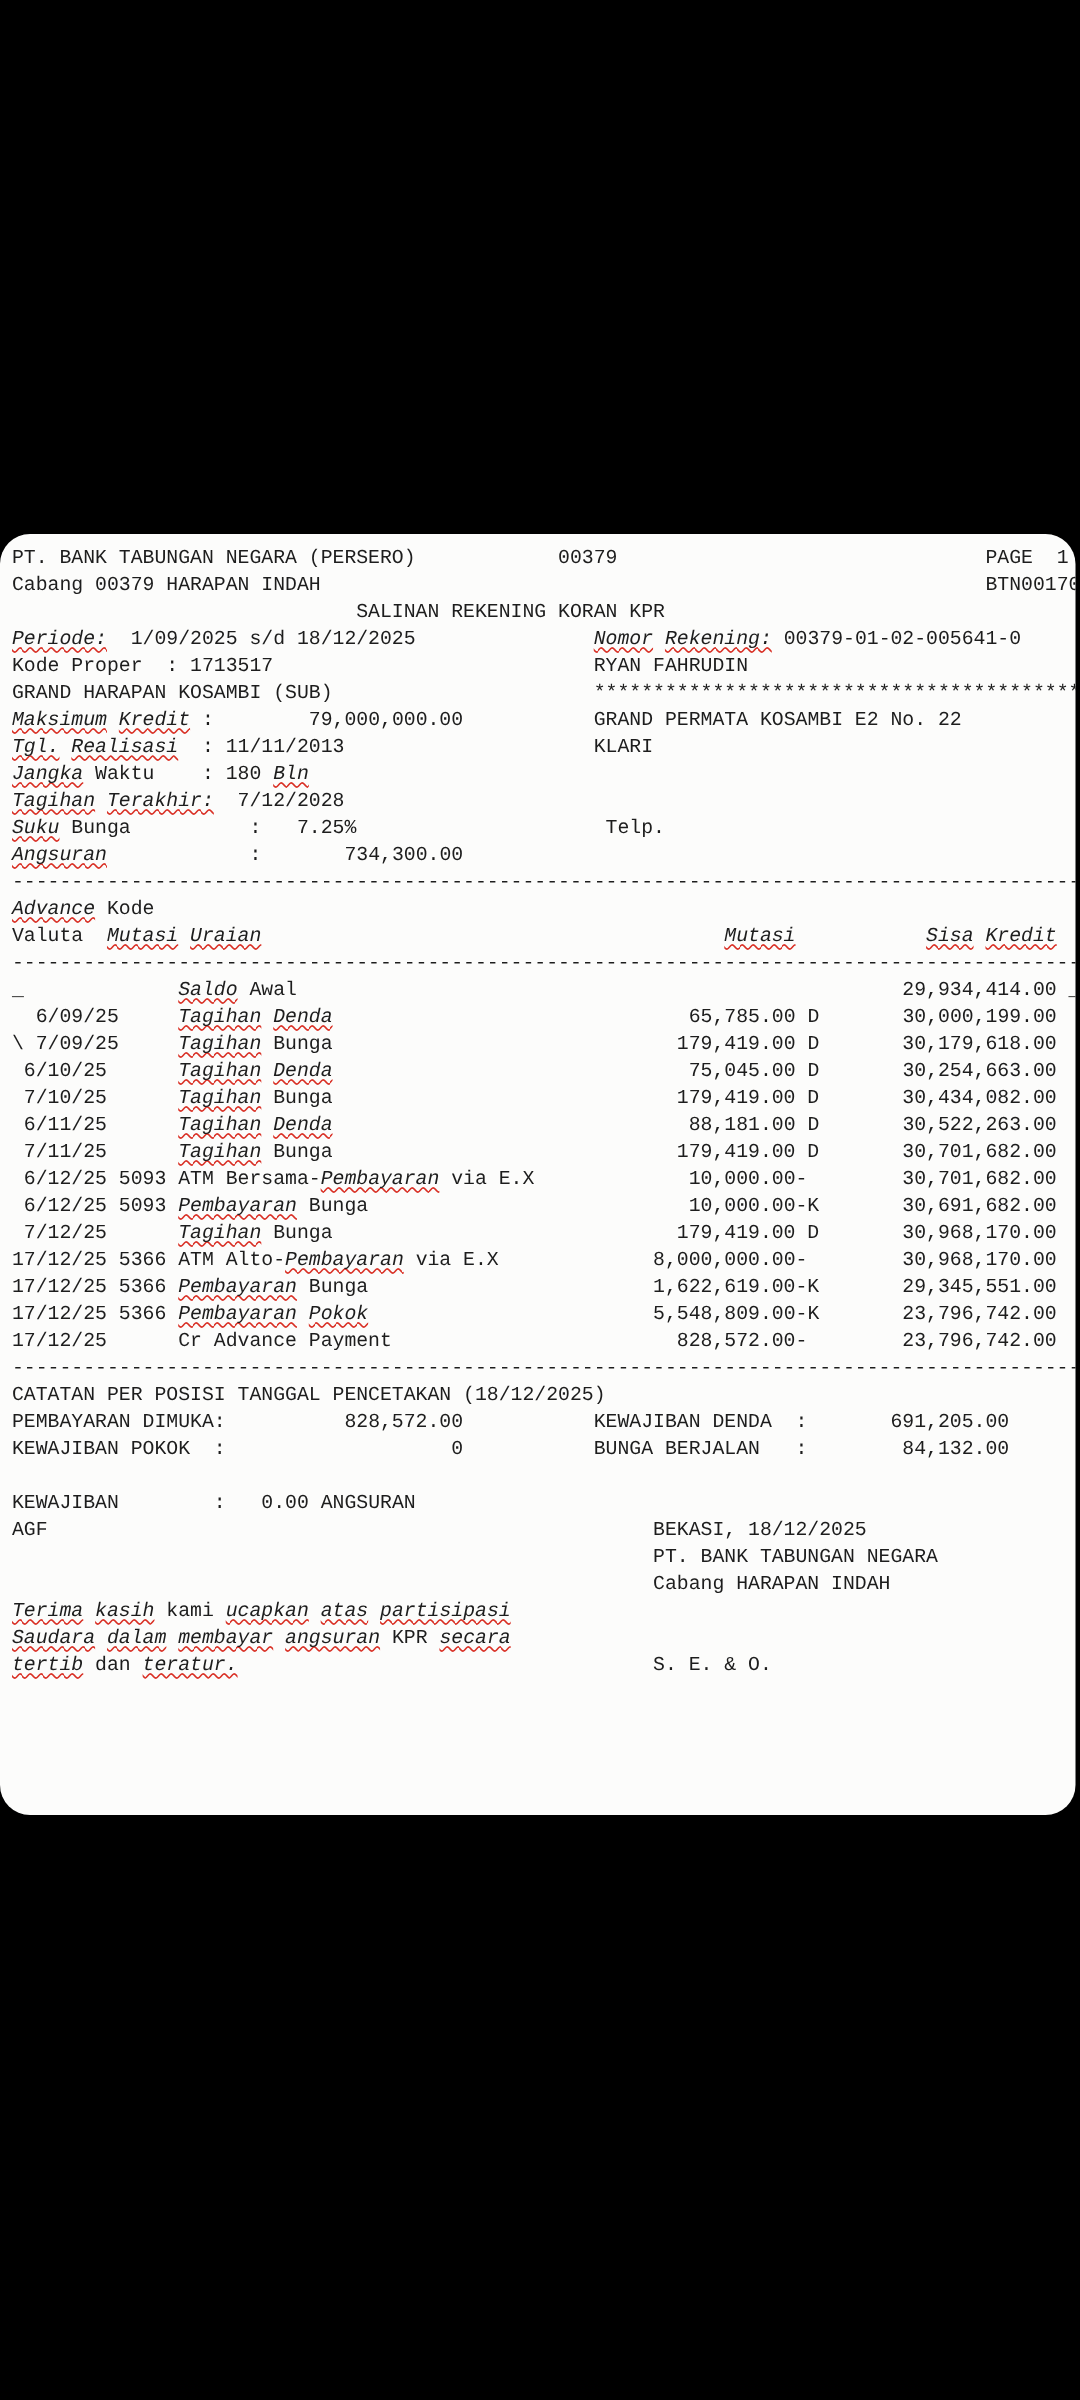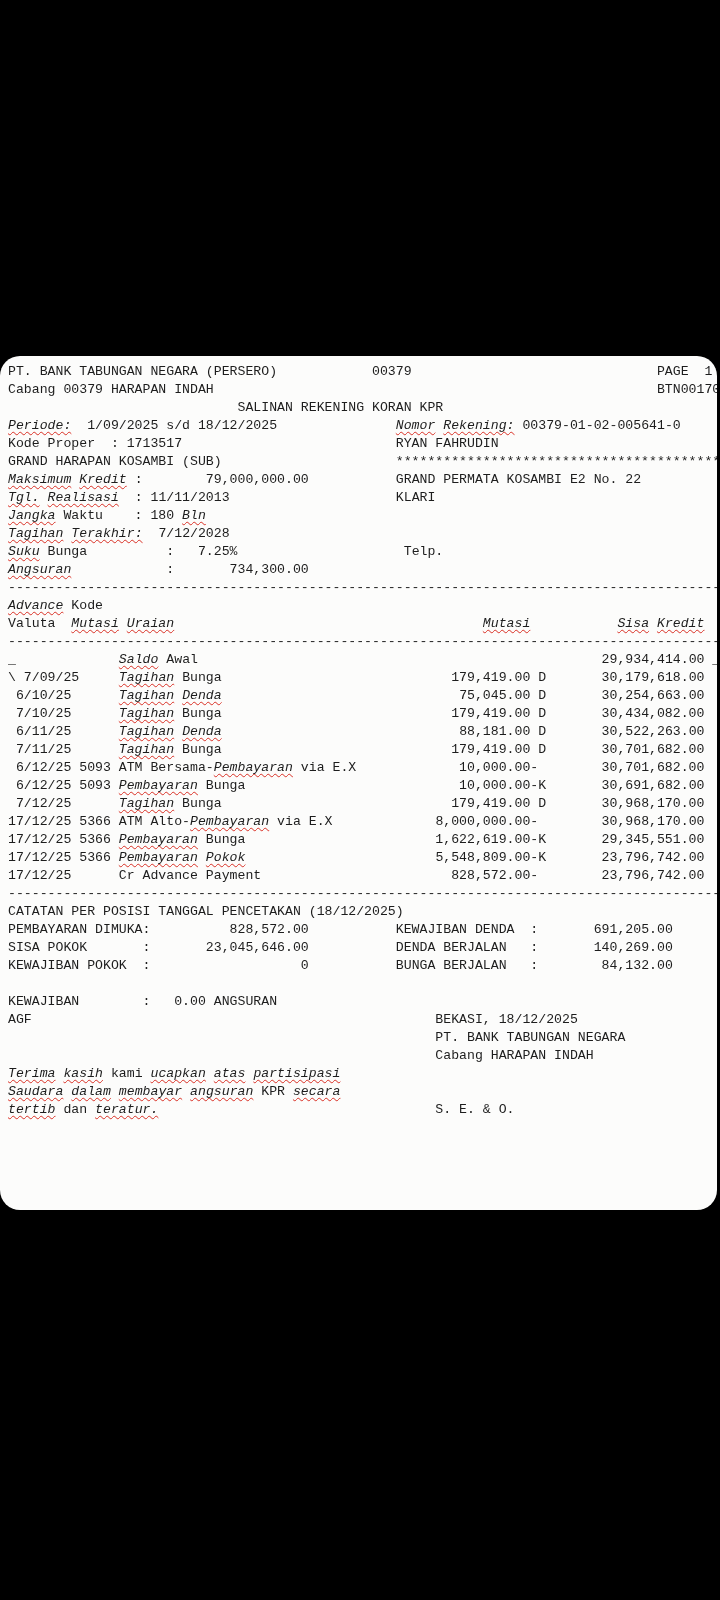--- a/index.html
+++ b/index.html
@@ -56,36 +56,36 @@
       <div class="line"><span class="sp">Tgl.</span><span> </span><span class="sp">Realisasi</span><span>  : 11/11/2013</span><span>                     </span><span>KLARI</span></div>
       <div class="line"><span class="sp">Jangka</span><span> Waktu    : 180 </span><span class="sp">Bln</span></div>
       <div class="line"><span class="sp">Tagihan</span><span> </span><span class="sp">Terakhir:</span><span>  7/12/2028</span></div>
       <div class="line"><span class="sp">Suku</span><span> Bunga          :   7.25%</span><span>                     </span><span>Telp.</span></div>
       <div class="line"><span class="sp">Angsuran</span><span>            </span><span>:</span><span>       </span><span>734,300.00</span></div>
       <div class="line"><span>------------------------------------------------------------------------------------------</span></div>
       <div class="line"><span class="sp">Advance</span><span> Kode</span></div>
       <div class="line"><span>Valuta  </span><span class="sp">Mutasi</span><span> </span><span class="sp">Uraian</span><span>                                       </span><span class="sp">Mutasi</span><span>           </span><span class="sp">Sisa</span><span> </span><span class="sp">Kredit</span></div>
       <div class="line"><span>------------------------------------------------------------------------------------------</span></div>
       <div class="line"><span>_</span><span>             </span><span class="sp">Saldo</span><span> Awal</span><span>                                                   </span><span>29,934,414.00 _</span></div>
+      <div class="line"><span>  6/09/25</span><span>     </span><span class="sp">Tagihan</span><span> </span><span class="sp">Denda</span><span>                              </span><span>65,785.00 D</span><span>       </span><span>30,000,199.00</span></div>
       <div class="line"><span>\ 7/09/25</span><span>     </span><span class="sp">Tagihan</span><span> Bunga</span><span>                             </span><span>179,419.00 D</span><span>       </span><span>30,179,618.00</span></div>
       <div class="line"><span> 6/10/25</span><span>      </span><span class="sp">Tagihan</span><span> </span><span class="sp">Denda</span><span>                              </span><span>75,045.00 D</span><span>       </span><span>30,254,663.00</span></div>
       <div class="line"><span> 7/10/25</span><span>      </span><span class="sp">Tagihan</span><span> Bunga</span><span>                             </span><span>179,419.00 D</span><span>       </span><span>30,434,082.00</span></div>
       <div class="line"><span> 6/11/25</span><span>      </span><span class="sp">Tagihan</span><span> </span><span class="sp">Denda</span><span>                              </span><span>88,181.00 D</span><span>       </span><span>30,522,263.00</span></div>
       <div class="line"><span> 7/11/25</span><span>      </span><span class="sp">Tagihan</span><span> Bunga</span><span>                             </span><span>179,419.00 D</span><span>       </span><span>30,701,682.00</span></div>
       <div class="line"><span> 6/12/25 5093 ATM Bersama-</span><span class="sp">Pembayaran</span><span> via E.X</span><span>             </span><span>10,000.00-</span><span>        </span><span>30,701,682.00</span></div>
       <div class="line"><span> 6/12/25 5093 </span><span class="sp">Pembayaran</span><span> Bunga</span><span>                           </span><span>10,000.00-K</span><span>       </span><span>30,691,682.00</span></div>
       <div class="line"><span> 7/12/25</span><span>      </span><span class="sp">Tagihan</span><span> Bunga</span><span>                             </span><span>179,419.00 D</span><span>       </span><span>30,968,170.00</span></div>
       <div class="line"><span>17/12/25 5366 ATM Alto-</span><span class="sp">Pembayaran</span><span> via E.X</span><span>             </span><span>8,000,000.00-</span><span>        </span><span>30,968,170.00</span></div>
       <div class="line"><span>17/12/25 5366 </span><span class="sp">Pembayaran</span><span> Bunga</span><span>                        </span><span>1,622,619.00-K</span><span>       </span><span>29,345,551.00</span></div>
       <div class="line"><span>17/12/25 5366 </span><span class="sp">Pembayaran</span><span> </span><span class="sp">Pokok</span><span>                        </span><span>5,548,809.00-K</span><span>       </span><span>23,796,742.00</span></div>
       <div class="line"><span>17/12/25      Cr Advance Payment</span><span>                        </span><span>828,572.00-</span><span>        </span><span>23,796,742.00</span></div>
       <div class="line"><span>------------------------------------------------------------------------------------------</span></div>
       <div class="line"><span>CATATAN PER POSISI TANGGAL PENCETAKAN (18/12/2025)</span></div>
       <div class="line"><span>PEMBAYARAN DIMUKA:</span><span>          </span><span>828,572.00</span><span>           </span><span>KEWAJIBAN DENDA  :</span><span>       </span><span>691,205.00</span></div>
-      <div class="line"><span>SISA POKOK       :</span><span>       </span><span>23,045,646.00</span><span>           </span><span>DENDA BERJALAN   :</span><span>       </span><span>140,269.00</span></div>
       <div class="line"><span>KEWAJIBAN POKOK  :</span><span>                   </span><span>0</span><span>           </span><span>BUNGA BERJALAN   :</span><span>        </span><span>84,132.00</span></div>
       <div class="line"> </div>
       <div class="line"><span>KEWAJIBAN</span><span>        </span><span>:   0.00 ANGSURAN</span></div>
       <div class="line"><span>AGF</span><span>                                                   </span><span>BEKASI, 18/12/2025</span></div>
       <div class="line"><span>                                                      </span><span>PT. BANK TABUNGAN NEGARA</span></div>
       <div class="line"><span>                                                      </span><span>Cabang HARAPAN INDAH</span></div>
       <div class="line"><span class="sp">Terima</span><span> </span><span class="sp">kasih</span><span> kami </span><span class="sp">ucapkan</span><span> </span><span class="sp">atas</span><span> </span><span class="sp">partisipasi</span></div>
       <div class="line"><span class="sp">Saudara</span><span> </span><span class="sp">dalam</span><span> </span><span class="sp">membayar</span><span> </span><span class="sp">angsuran</span><span> KPR </span><span class="sp">secara</span></div>
       <div class="line"><span class="sp">tertib</span><span> dan </span><span class="sp">teratur.</span><span>                                   </span><span>S. E. &amp; O.</span></div>
       <div class="line"> </div>

